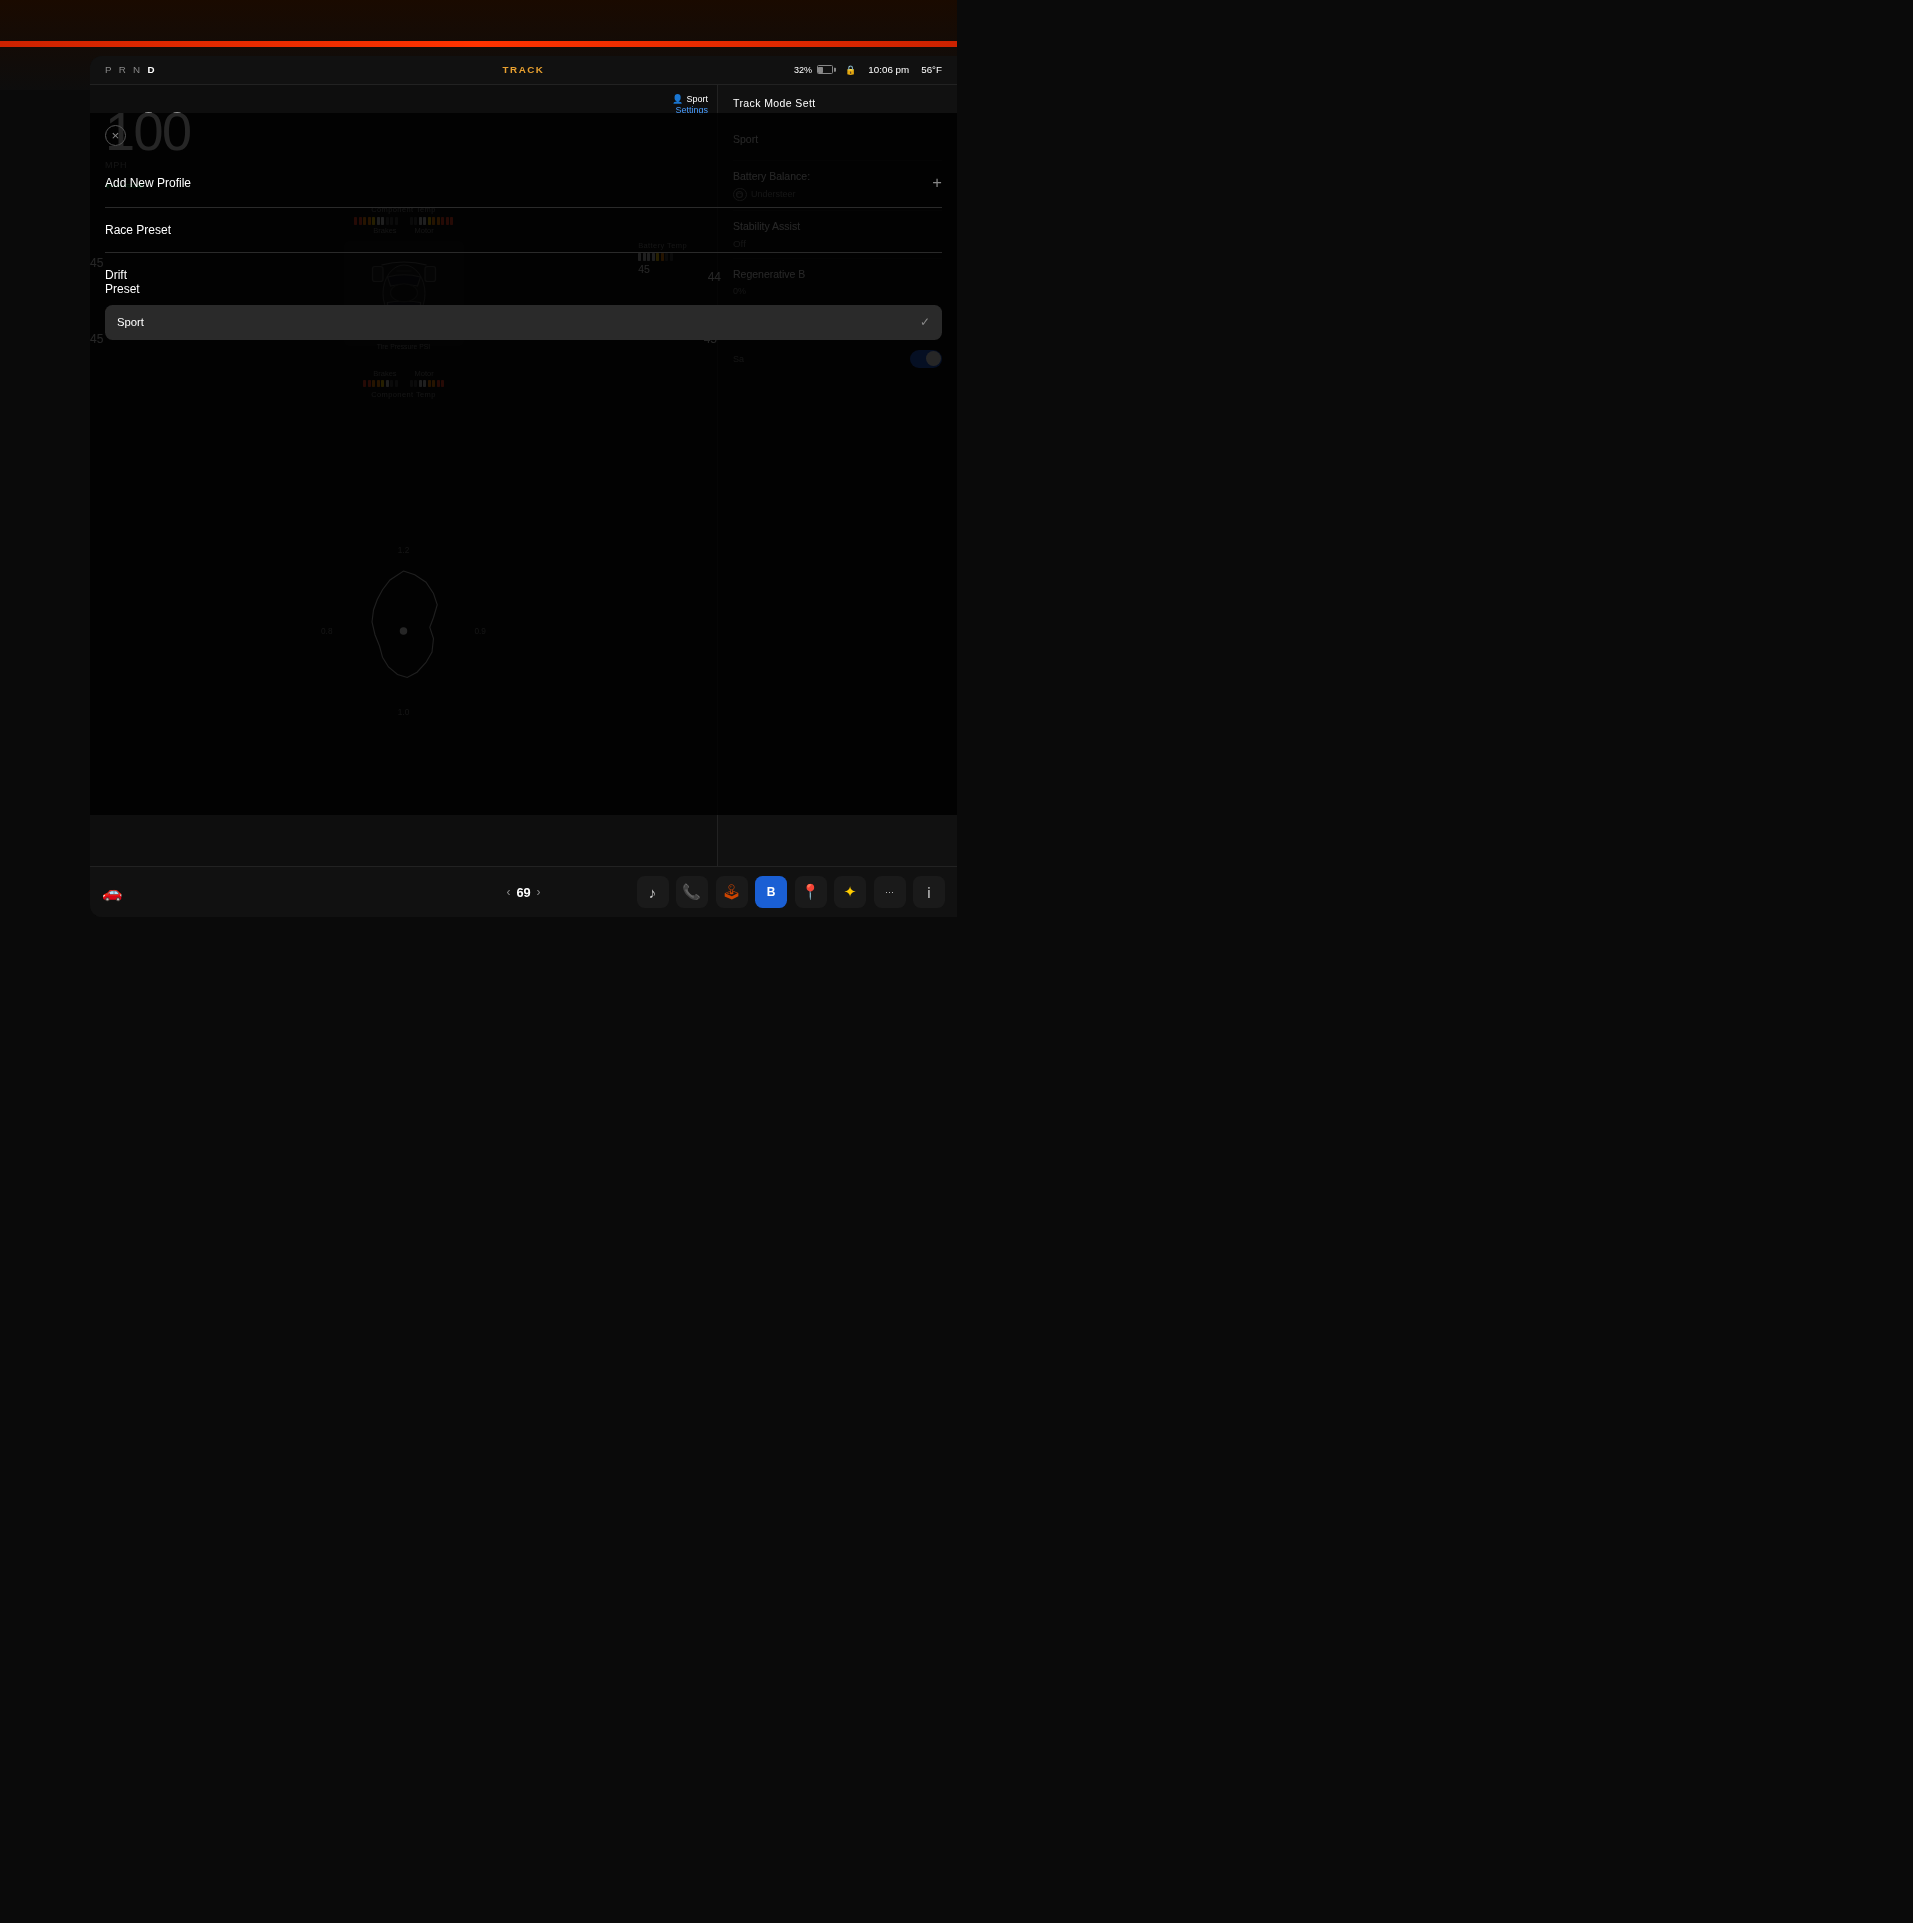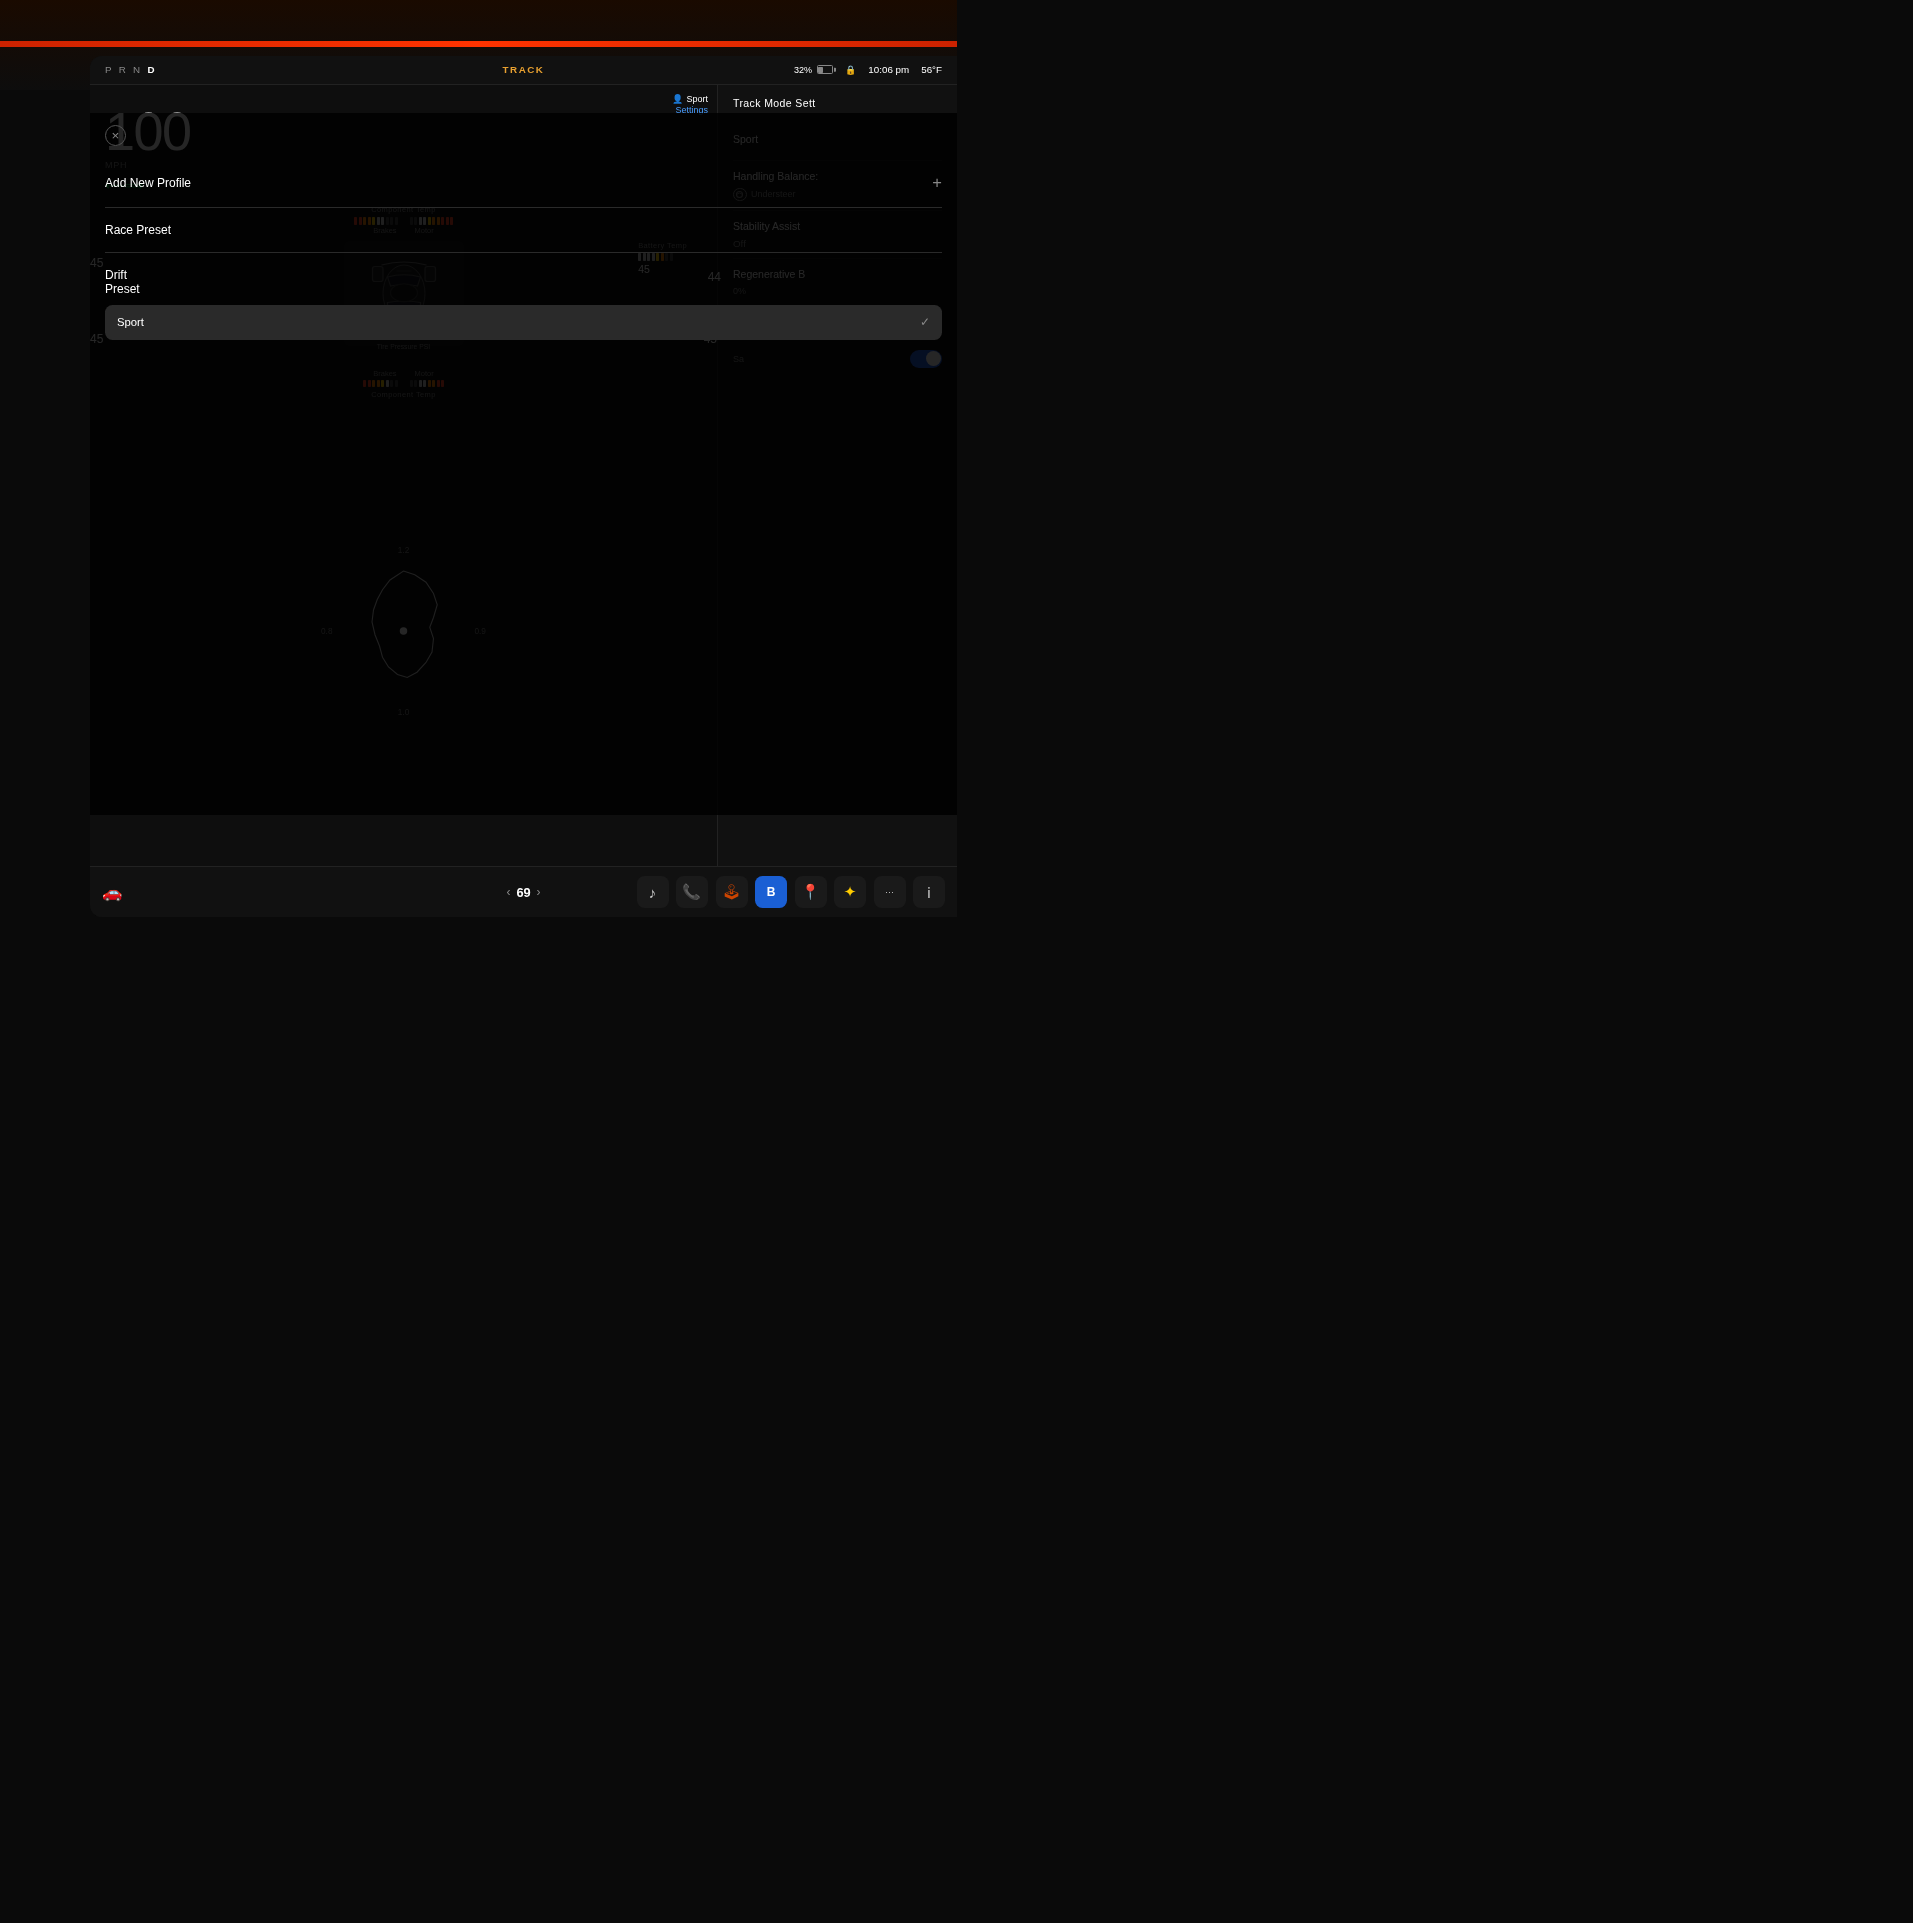--- a/index.html
+++ b/index.html
@@ -715,21 +715,21 @@
     </div>
 
     <div class="settings-panel">
       <div class="settings-title">Track Mode Sett</div>
 
       <div class="settings-row">
         <div class="settings-section-label">Sport</div>
       </div>
 
       <div class="settings-row">
-        <div class="settings-section-label">Handling Balance:</div>
+        <div class="settings-section-label">Battery Balance:</div>
         <div class="understeer-indicator">
           <div class="circle-icon">
             <svg width="9" height="9" viewBox="0 0 12 12">
               <circle cx="6" cy="6" r="4" fill="none" stroke="#888" stroke-width="1.5"></circle>
               <path d="M2 6 Q6 2 10 6" fill="none" stroke="#888" stroke-width="1"></path>
             </svg>
           </div>
           <span>Understeer</span>
         </div>
       </div>

